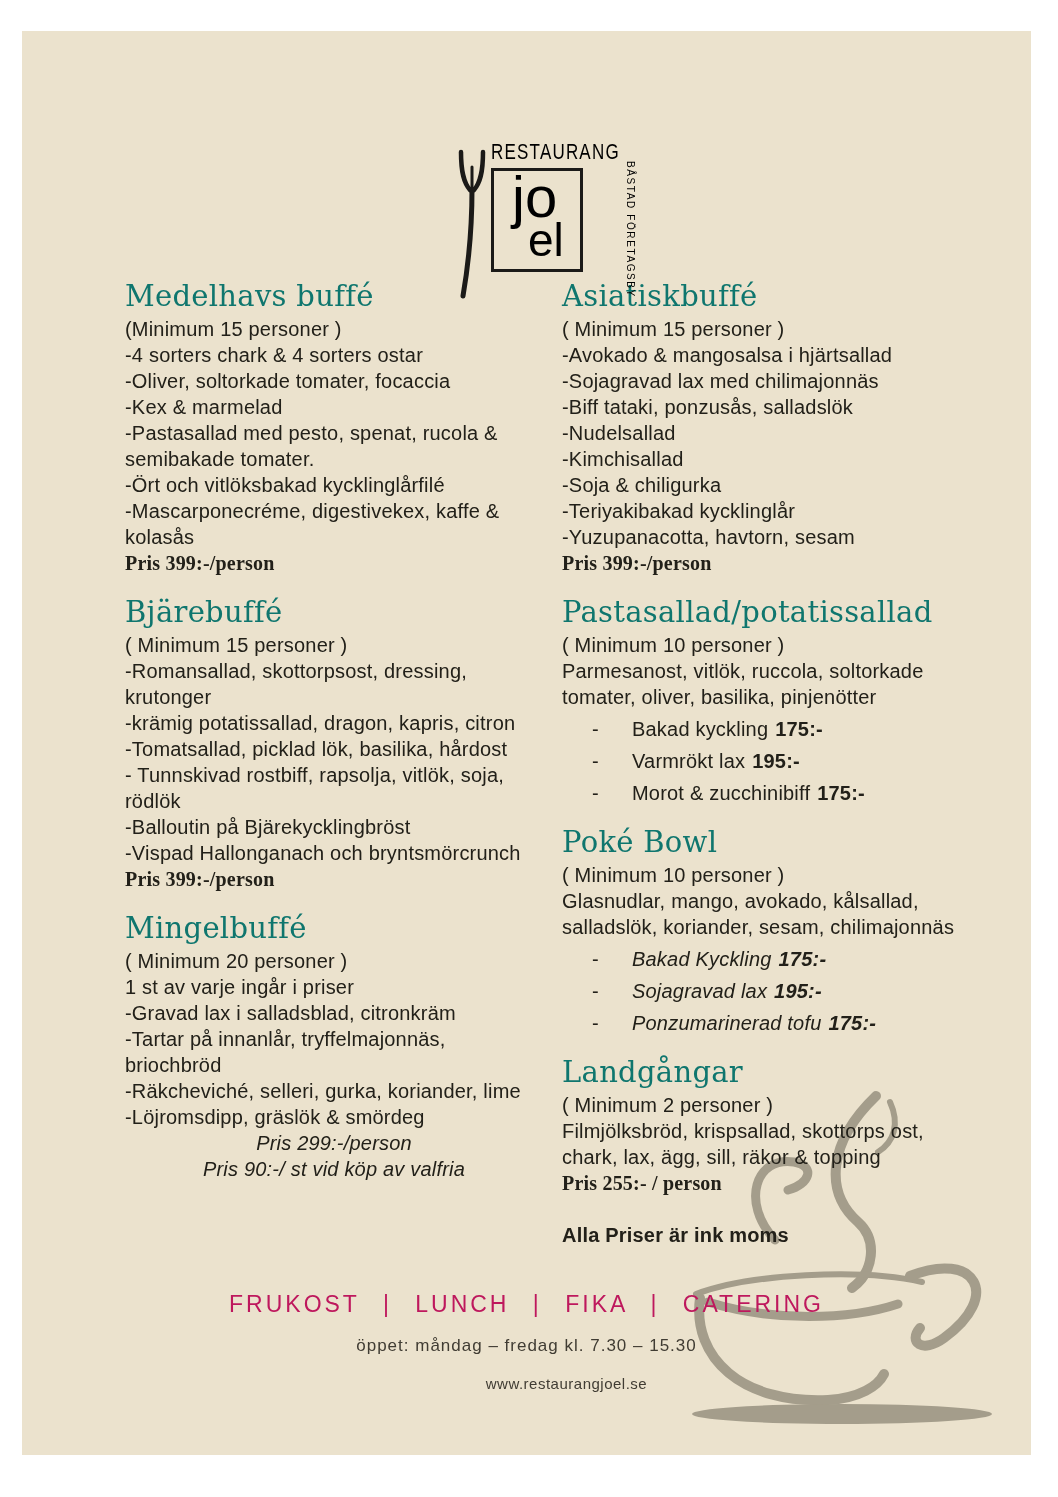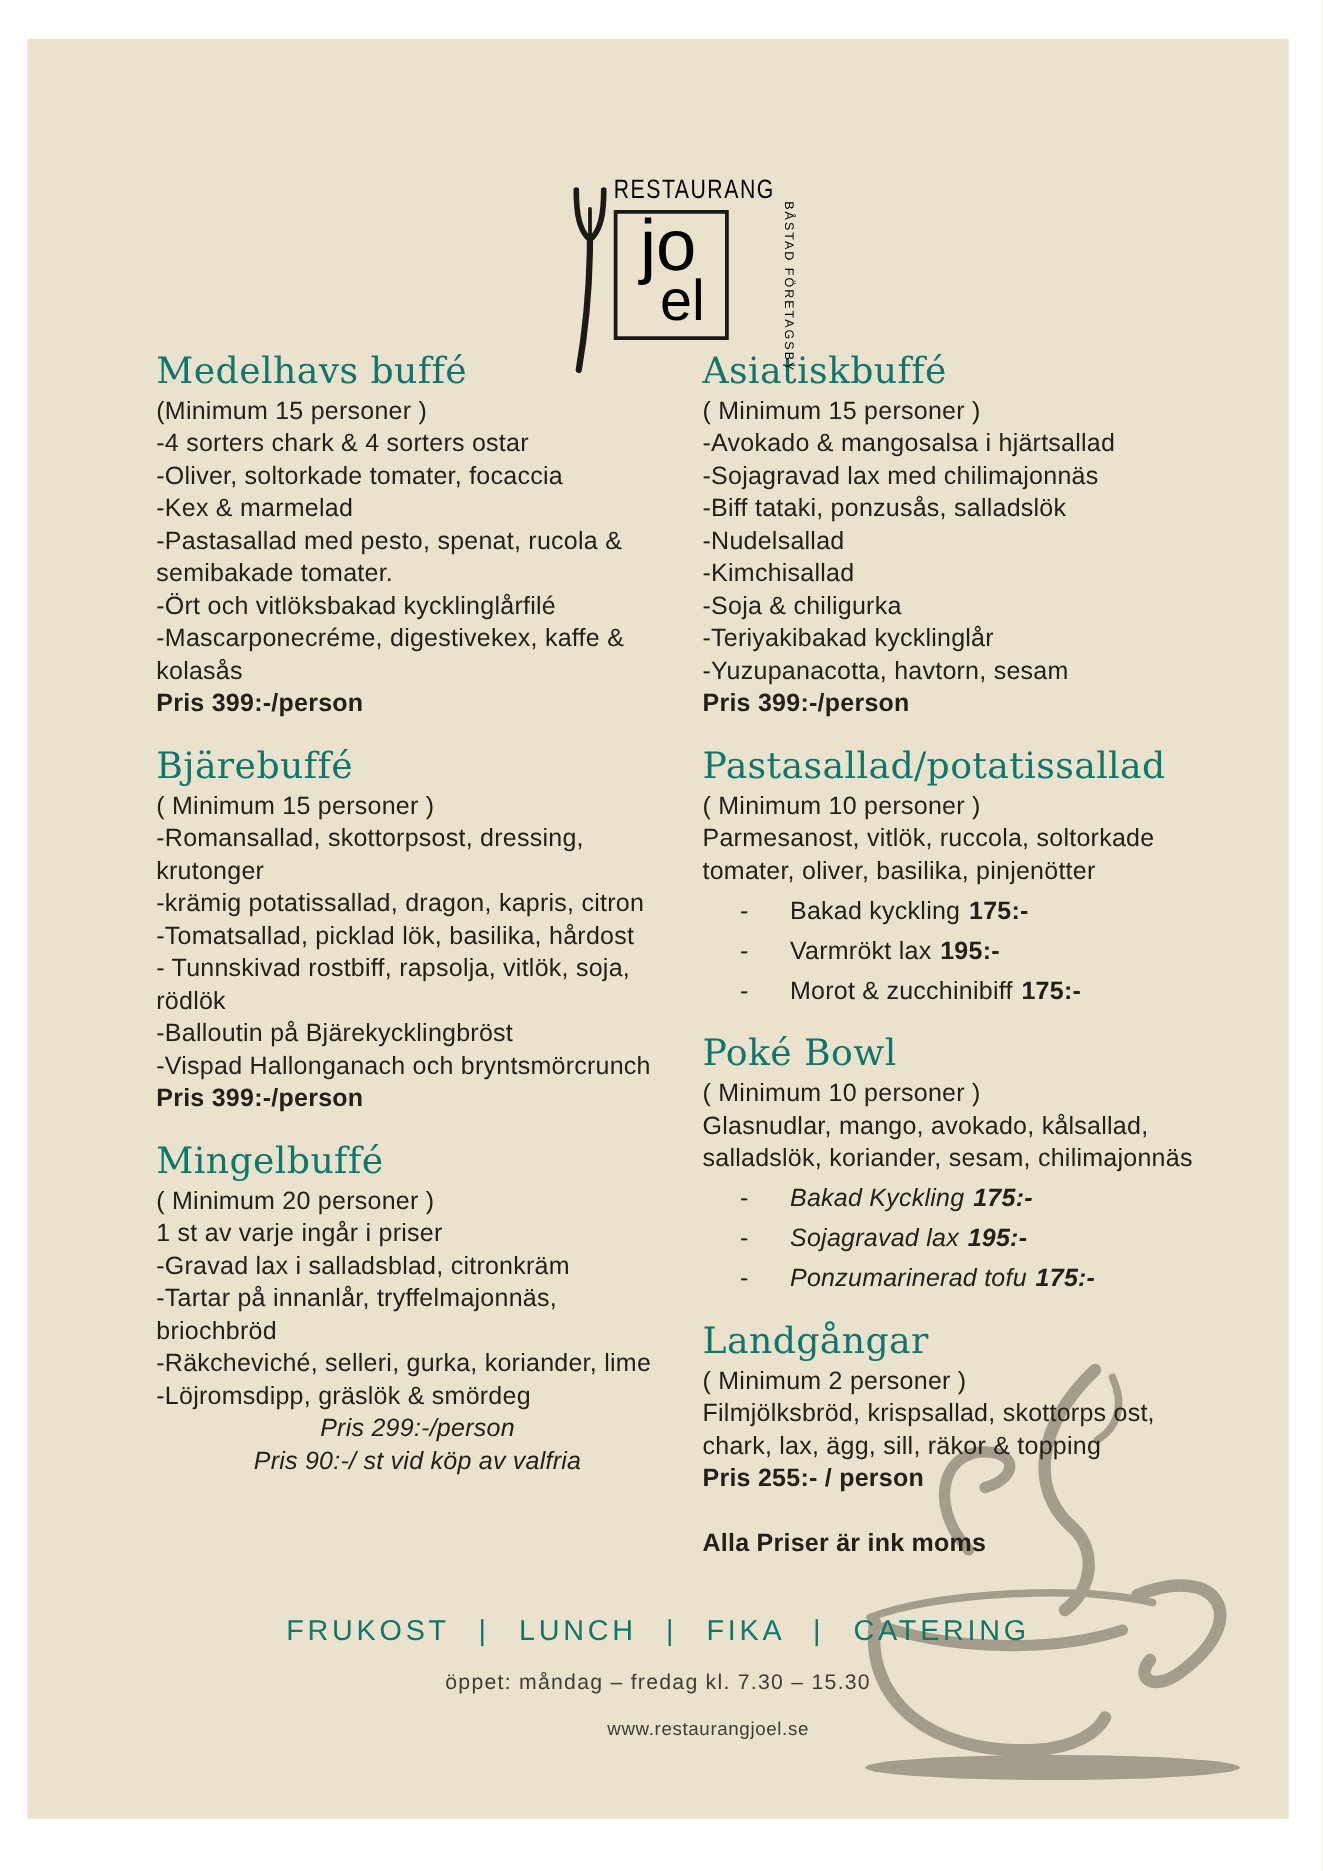--- a/index.html
+++ b/index.html
@@ -28,31 +28,31 @@
   }
   
   .col{position:absolute;color:#222019;font-size:20px;line-height:26px;letter-spacing:0.2px;z-index:2;}
   .col-left{left:103px;top:248px;width:418px;}
   .col-right{left:540px;top:248px;width:412px;}
   .menu-section{margin-bottom:19px;}
   .menu-section h2{
     font-family:"DejaVu Serif", serif;font-weight:400;color:#0f766e;
     font-size:29px;line-height:34px;letter-spacing:0.3px;margin:0 0 3px 0;
   }
-  .price{font-weight:700;}
+  .price{font-weight:700;font-family:Liberation Serif, serif;}
   .price-i{font-weight:400;font-style:italic;text-align:center;}
   .opt{display:flex;margin:6px 0;padding-left:30px;}
   .opt .b{width:40px;flex:0 0 auto;}
   .opt .p{font-weight:700;margin-left:7px;}
   .opt-i .n,.opt-i .p{font-style:italic;}
   .note{font-weight:700;margin-top:26px;}
   
   .services{
     position:absolute;top:1260px;left:0;width:100%;text-align:center;
-    font-size:23px;letter-spacing:3px;word-spacing:14px;color:#0f766e;z-index:2;
+    font-size:23px;letter-spacing:3px;word-spacing:14px;color:#be185d;z-index:2;
   }
   .hours{
     position:absolute;top:1305px;left:0;width:100%;text-align:center;
     font-size:17px;letter-spacing:1px;color:#403C33;z-index:2;
   }
   .website{
     position:absolute;top:1344px;left:0;width:100%;text-align:center;
     font-size:15px;letter-spacing:0.5px;color:#403C33;z-index:2;padding-left:40px;
   }
   

